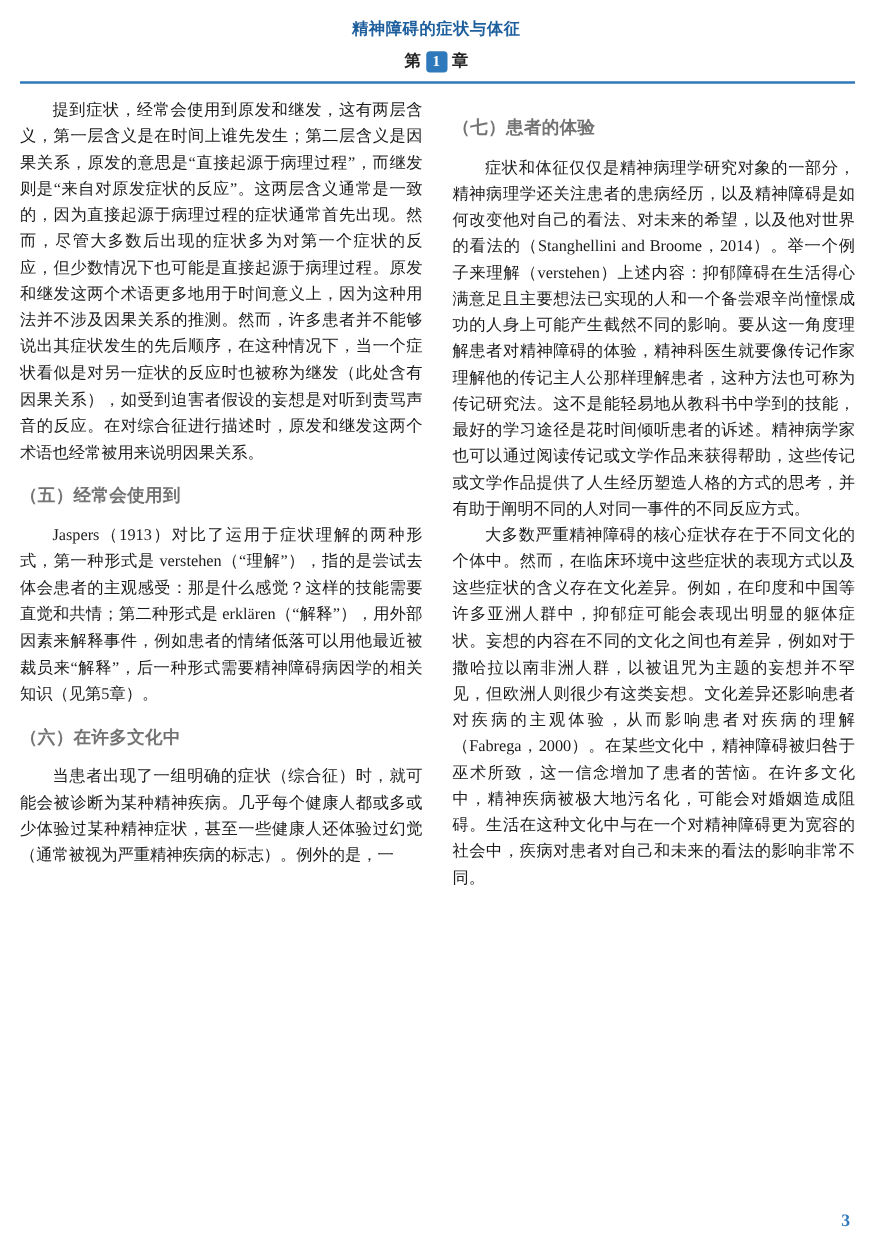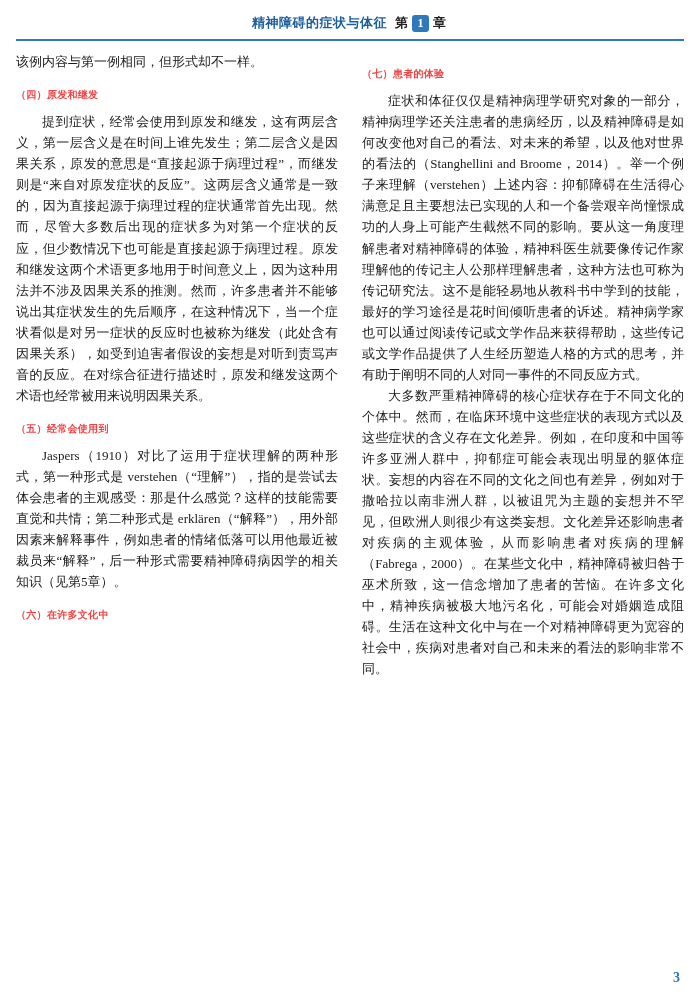--- a/index.html
+++ b/index.html
@@ -3,35 +3,35 @@
 <meta charset="utf-8">
 <style>
   html,body{margin:0;padding:0}
   body{
     width:700px;height:998px;overflow:hidden;background:#ffffff;
     font-family:"Liberation Serif","DejaVu Serif",serif;color:#1b1b1b;
     position:relative;box-sizing:border-box;
   }
   .page{padding:8px 16px 0 16px;box-sizing:border-box;height:100%;}
   .header{
-    display:flex;justify-content:center;align-items:center;gap:8px;
-    padding:6px 2px 7px 0;border-bottom:2px solid #2e79bb;
+    display:flex;justify-content:flex-end;align-items:center;gap:8px;
+    padding:6px 2px 7px 0;border-bottom:2px solid #2e79bb;flex-direction:column;
   }
   .running-title{font-weight:bold;font-size:13px;color:#1d5e9c;letter-spacing:.5px;}
   .chapter-label{display:inline-flex;align-items:center;gap:4px;font-weight:bold;font-size:13px;color:#222;}
   .chapter-num{
     display:inline-block;min-width:17px;height:17px;line-height:17px;text-align:center;
     background:#2e79bb;color:#fff;font-size:12px;font-weight:bold;border-radius:3px;
   }
   .content{display:flex;gap:24px;padding-top:10px;}
   .col{flex:1 1 0;font-size:13px;line-height:1.62;text-align:justify;min-width:0;}
   .col p{margin:0;text-indent:2em;}
   .col p.noindent{text-indent:0;}
   .col h3{
-    margin:15px 0 8px 0;font-size:10px;font-weight:bold;color:#ef4444;
+    margin:15px 0 8px 0;font-size:14px;font-weight:bold;color:#737373;
     text-indent:0;letter-spacing:.3px;
   }
   .col .bold{font-weight:normal;}
   .footer{
     position:absolute;right:20px;bottom:12px;
     color:#2e79bb;font-weight:bold;font-size:14px;
   }
 </style>
 </head>
 <body>
@@ -42,26 +42,25 @@
     <span class="running-title">精神障碍的症状与体征</span>
     <span class="chapter-label">
       <span>第</span>
       <span class="chapter-num">1</span>
       <span>章</span>
     </span>
   </div>
 
   <div class="content">
     <div class="col">
-        <p class="noindent">该例内容与第一例相同，但形式却不一样。</p>
-        <h3>（四）原发和继发</h3>
         <p><span>提到症状，经常会使用到</span><span class="bold">原发</span><span>和</span><span class="bold">继发</span><span>，这有两层含义，第一层含义是在</span><span class="bold">时间</span><span>上谁先发生；第二层含义是</span><span class="bold">因果</span><span>关系，原发的意思是“直接起源于病理过程”，而继发则是“来自对原发症状的反应”。这两层含义通常是一致的，因为直接起源于病理过程的症状通常首先出现。然而，尽管大多数后出现的症状多为对第一个症状的反应，但少数情况下也可能是直接起源于病理过程。原发和继发这两个术语更多地用于时间意义上，因为这种用法并不涉及因果关系的推测。然而，许多患者并不能够说出其症状发生的先后顺序，在这种情况下，当一个症状看似是对另一症状的反应时也被称为继发（此处含有因果关系），如受到迫害者假设的妄想是对听到责骂声音的反应。在对综合征进行描述时，原发和继发这两个术语也经常被用来说明因果关系。</span></p>
         <h3>（五）经常会使用到</h3>
-        <p>Jaspers（1910）对比了运用于症状理解的两种形式，第一种形式是 verstehen（“理解”），指的是尝试去体会患者的主观感受：那是什么感觉？这样的技能需要直觉和共情；第二种形式是 erklären（“解释”），用外部因素来解释事件，例如患者的情绪低落可以用他最近被裁员来“解释”，后一种形式需要精神障碍病因学的相关知识（见第5章）。</p>
+        <p>Jaspers（1913）对比了运用于症状理解的两种形式，第一种形式是 verstehen（“理解”），指的是尝试去体会患者的主观感受：那是什么感觉？这样的技能需要直觉和共情；第二种形式是 erklären（“解释”），用外部因素来解释事件，例如患者的情绪低落可以用他最近被裁员来“解释”，后一种形式需要精神障碍病因学的相关知识（见第5章）。</p>
         <h3>（六）在许多文化中</h3>
+        <p>当患者出现了一组明确的症状（综合征）时，就可能会被诊断为某种精神疾病。几乎每个健康人都或多或少体验过某种精神症状，甚至一些健康人还体验过幻觉（通常被视为严重精神疾病的标志）。例外的是，一</p>
       </div>
     <div class="col">
         <h3>（七）患者的体验</h3>
         <p>症状和体征仅仅是精神病理学研究对象的一部分，精神病理学还关注患者的患病经历，以及精神障碍是如何改变他对自己的看法、对未来的希望，以及他对世界的看法的（Stanghellini and Broome，2014）。举一个例子来理解（verstehen）上述内容：抑郁障碍在生活得心满意足且主要想法已实现的人和一个备尝艰辛尚憧憬成功的人身上可能产生截然不同的影响。要从这一角度理解患者对精神障碍的体验，精神科医生就要像传记作家理解他的传记主人公那样理解患者，这种方法也可称为传记研究法。这不是能轻易地从教科书中学到的技能，最好的学习途径是花时间倾听患者的诉述。精神病学家也可以通过阅读传记或文学作品来获得帮助，这些传记或文学作品提供了人生经历塑造人格的方式的思考，并有助于阐明不同的人对同一事件的不同反应方式。</p>
         <p>大多数严重精神障碍的核心症状存在于不同文化的个体中。然而，在临床环境中这些症状的表现方式以及这些症状的含义存在文化差异。例如，在印度和中国等许多亚洲人群中，抑郁症可能会表现出明显的躯体症状。妄想的内容在不同的文化之间也有差异，例如对于撒哈拉以南非洲人群，以被诅咒为主题的妄想并不罕见，但欧洲人则很少有这类妄想。文化差异还影响患者对疾病的主观体验，从而影响患者对疾病的理解（Fabrega，2000）。在某些文化中，精神障碍被归咎于巫术所致，这一信念增加了患者的苦恼。在许多文化中，精神疾病被极大地污名化，可能会对婚姻造成阻碍。生活在这种文化中与在一个对精神障碍更为宽容的社会中，疾病对患者对自己和未来的看法的影响非常不同。</p>
       </div>
   </div>
 
   <div class="footer">3</div>
 

